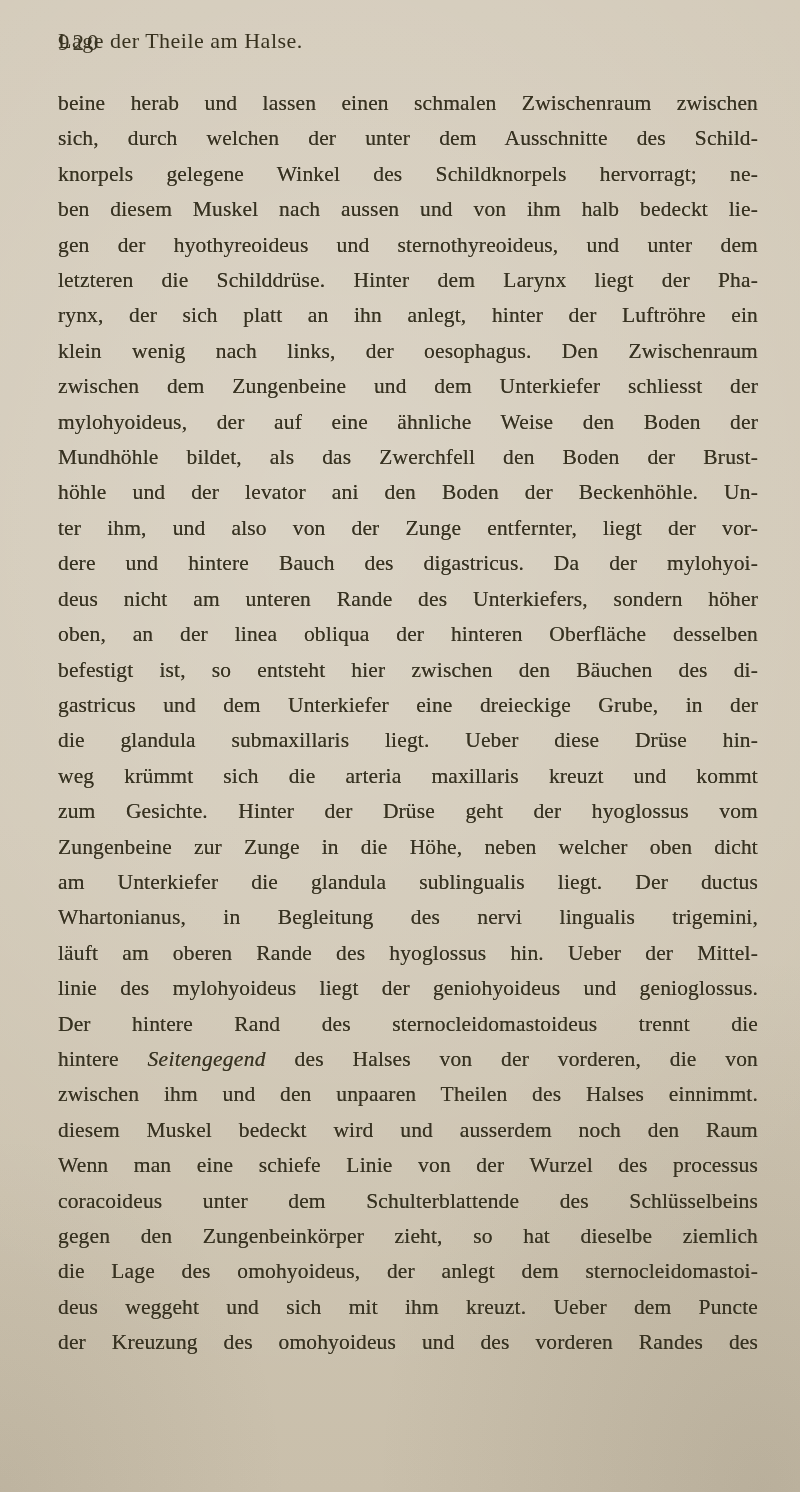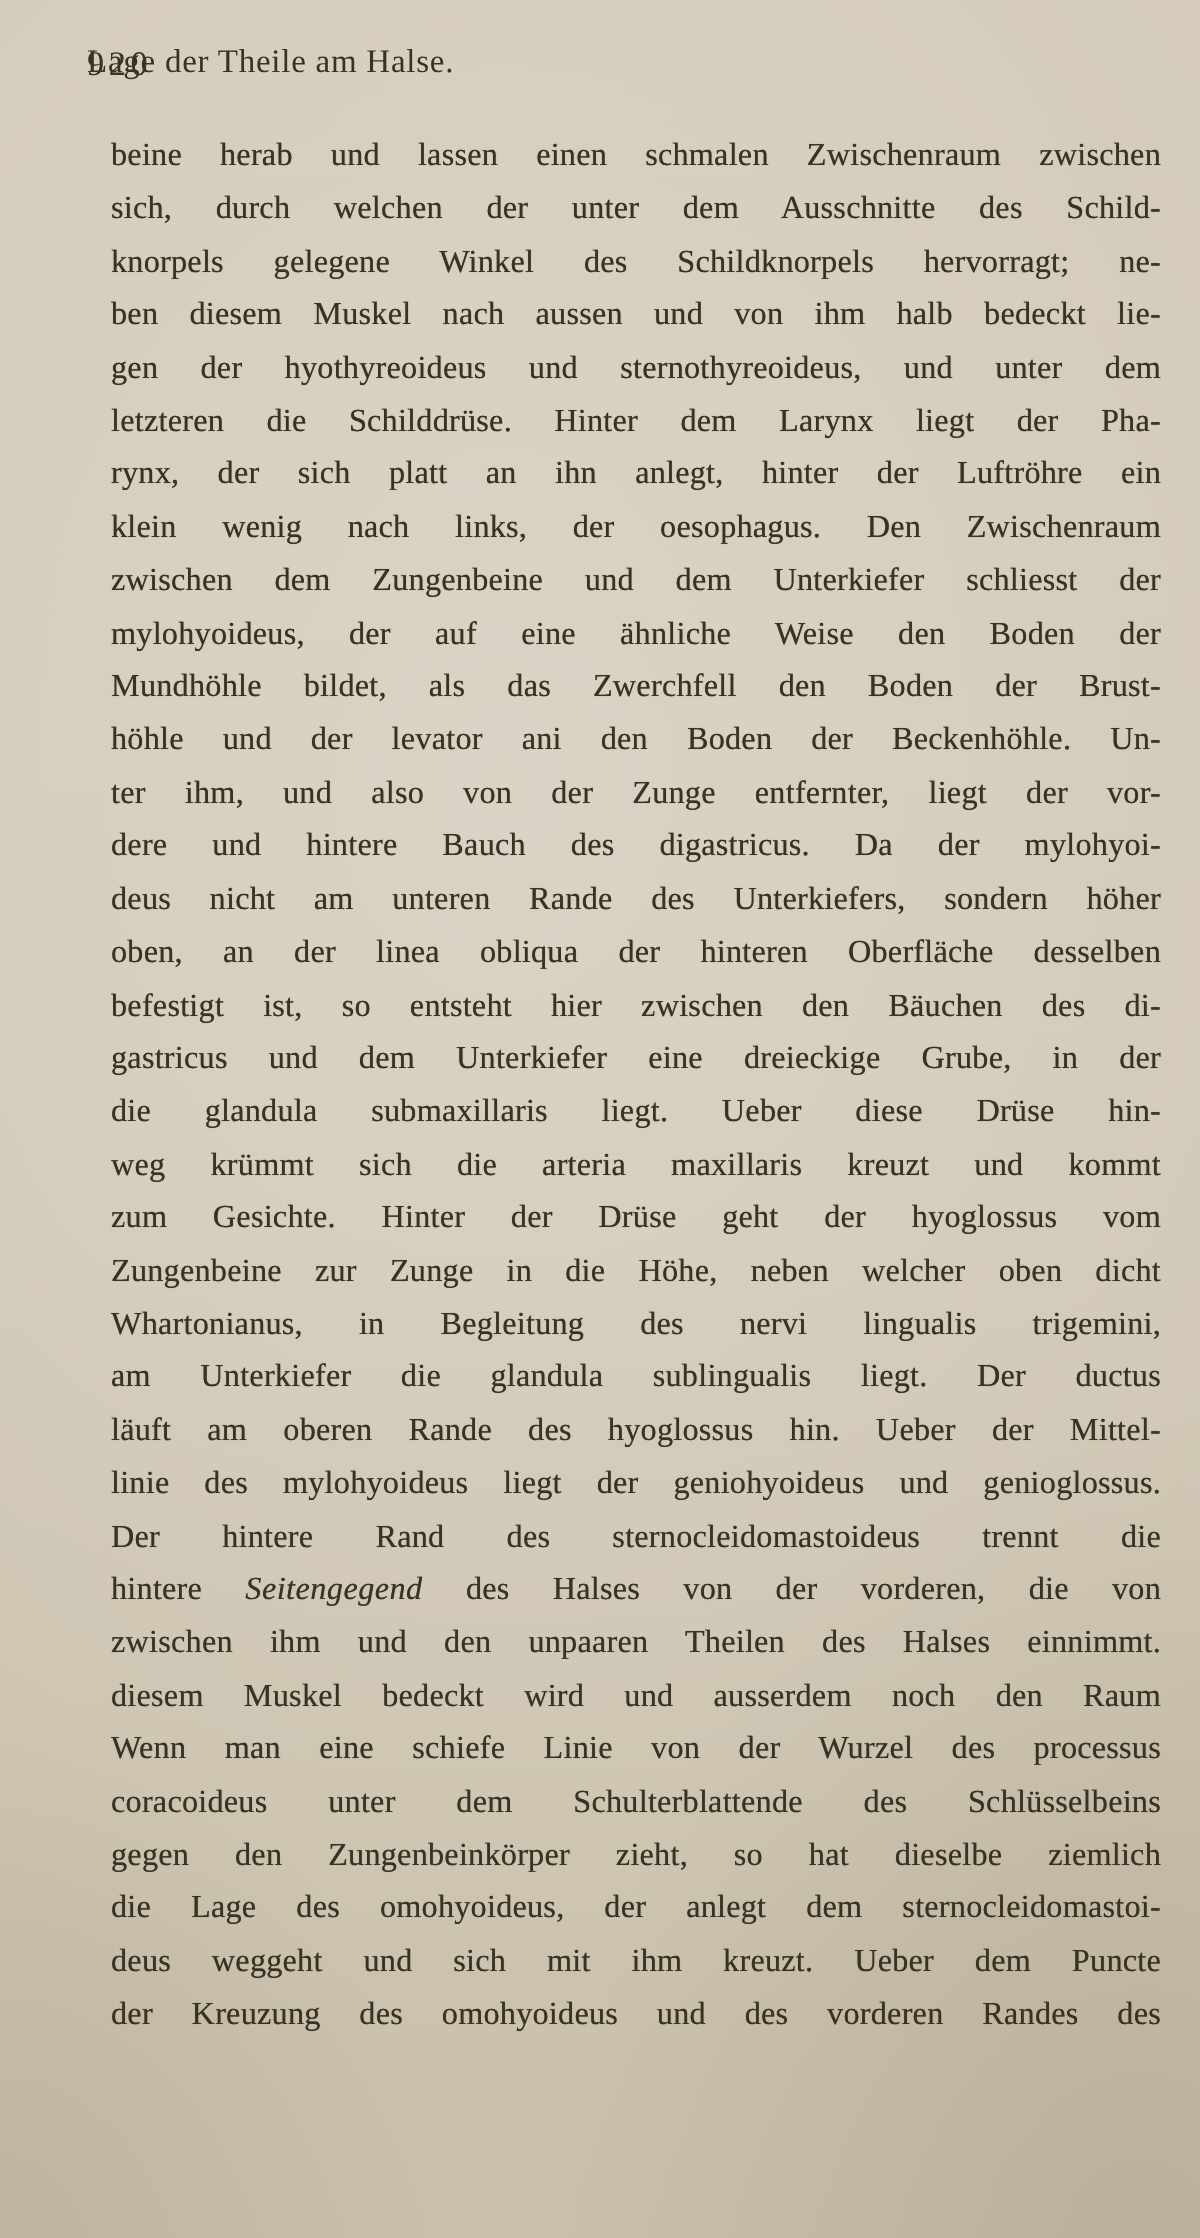--- a/index.html
+++ b/index.html
@@ -46,21 +46,20 @@
     text-align: left;
     font-size: 22px;
     letter-spacing: 0.5px;
     color: #38321f;
   }
   .textblock {
     position: absolute;
     top: 86px;
     left: 58px;
     width: 700px;
-    margin-left: 16px;
   }
   .line {
     font-size: 21.5px;
     line-height: 35.4px;
     text-align: justify;
     text-align-last: justify;
     letter-spacing: 0.15px;
     color: #373221;
     text-shadow: 0 0 0.45px rgba(55,50,33,0.75);
   }
@@ -93,22 +92,22 @@
       <div class="line">ter ihm, und also von der Zunge entfernter, liegt der vor-</div>
       <div class="line">dere und hintere Bauch des digastricus. Da der mylohyoi-</div>
       <div class="line">deus nicht am unteren Rande des Unterkiefers, sondern höher</div>
       <div class="line">oben, an der linea obliqua der hinteren Oberfläche desselben</div>
       <div class="line">befestigt ist, so entsteht hier zwischen den Bäuchen des di-</div>
       <div class="line">gastricus und dem Unterkiefer eine dreieckige Grube, in der</div>
       <div class="line">die glandula submaxillaris liegt. Ueber diese Drüse hin-</div>
       <div class="line">weg krümmt sich die arteria maxillaris kreuzt und kommt</div>
       <div class="line">zum Gesichte. Hinter der Drüse geht der hyoglossus vom</div>
       <div class="line">Zungenbeine zur Zunge in die Höhe, neben welcher oben dicht</div>
+      <div class="line">am Unterkiefer die glandula sublingualis liegt. Der ductus</div>
       <div class="line">Whartonianus, in Begleitung des nervi lingualis trigemini,</div>
-      <div class="line">am Unterkiefer die glandula sublingualis liegt. Der ductus</div>
       <div class="line">läuft am oberen Rande des hyoglossus hin. Ueber der Mittel-</div>
       <div class="line">linie des mylohyoideus liegt der geniohyoideus und genioglossus.</div>
       <div class="line">Der hintere Rand des sternocleidomastoideus trennt die</div>
       <div class="line">hintere <i>Seitengegend</i> des Halses von der vorderen, die von</div>
       <div class="line">zwischen ihm und den unpaaren Theilen des Halses einnimmt.</div>
       <div class="line">diesem Muskel bedeckt wird und ausserdem noch den Raum</div>
       <div class="line">Wenn man eine schiefe Linie von der Wurzel des processus</div>
       <div class="line">coracoideus unter dem Schulterblattende des Schlüsselbeins</div>
       <div class="line">gegen den Zungenbeinkörper zieht, so hat dieselbe ziemlich</div>
       <div class="line">die Lage des omohyoideus, der anlegt dem sternocleidomastoi-</div>

